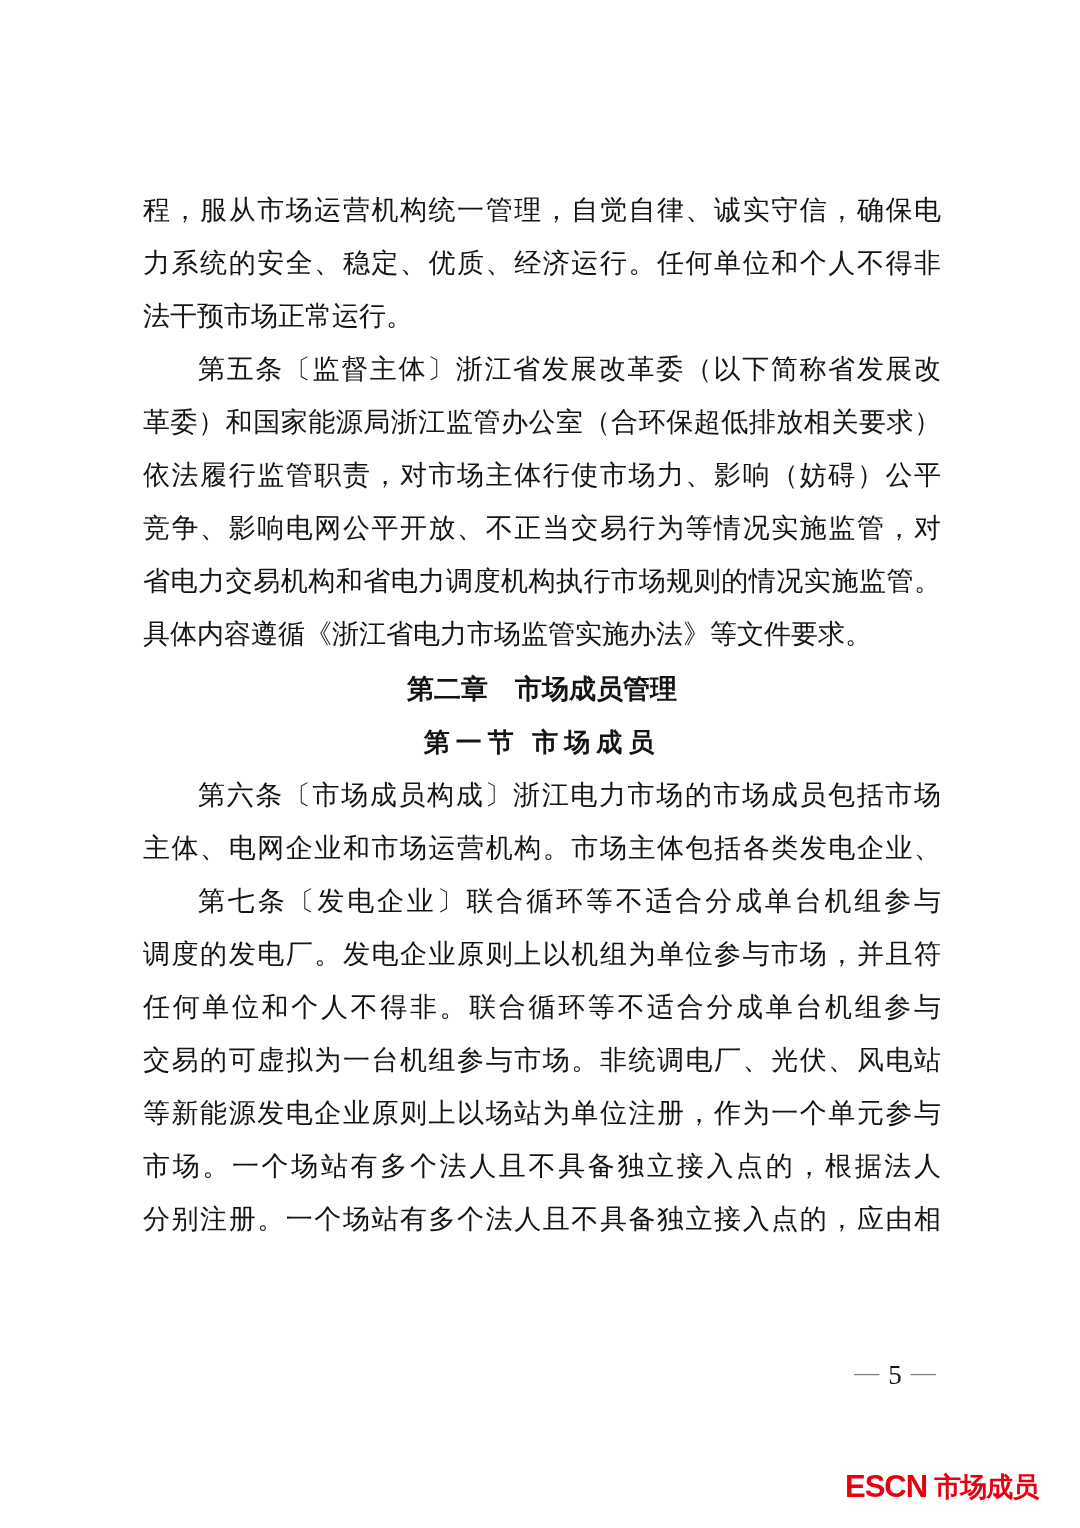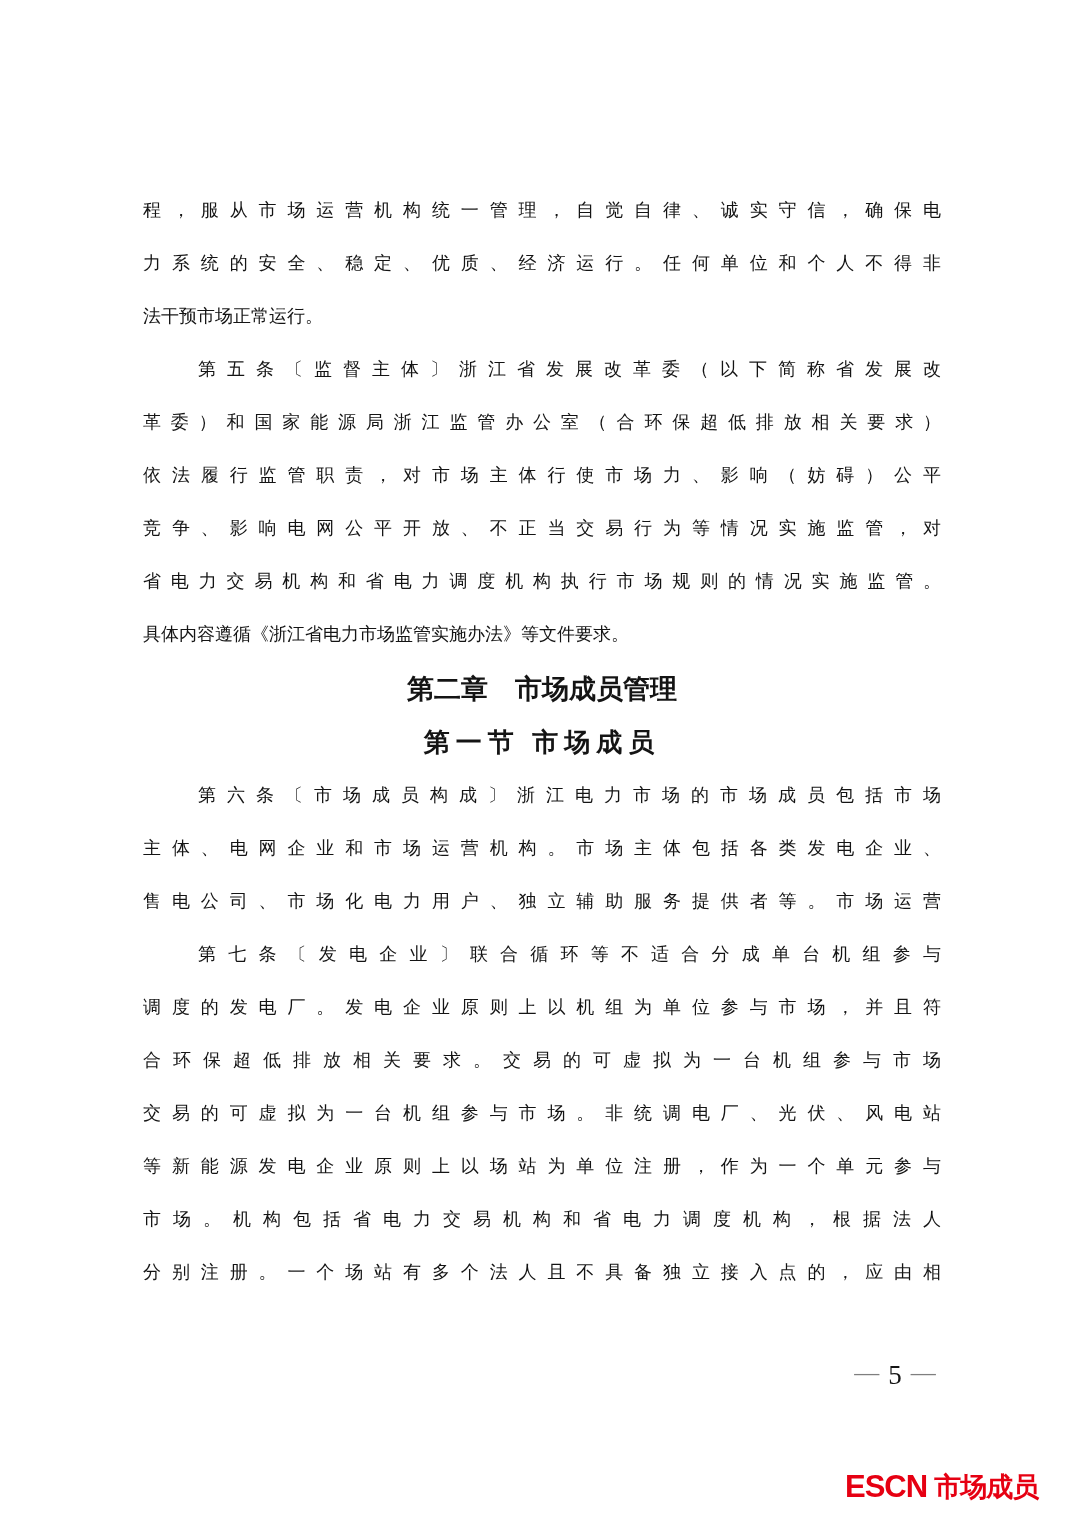--- a/index.html
+++ b/index.html
@@ -16,21 +16,21 @@
 
   .text-block {
     position: absolute;
     left: 143px;
     top: 184px;
     width: 798px;
   }
   .line {
     height: 53px;
     line-height: 53px;
-    font-size: 18px;
+    font-size: 27px;
     text-align: left;
   }
   .line.justify {
     text-align: justify;
     text-align-last: justify;
     text-justify: inter-character;
   }
   .line.indent { text-indent: 55px; }
   .line .bold { font-weight: 400; }
 
@@ -110,27 +110,26 @@
       <div class="line body justify indent"><span class="bold">第五条〔监督主体〕</span><span>浙江省发展改革委（以下简称省发展改</span></div>
       <div class="line body justify"><span>革委）和国家能源局浙江监管办公室（合环保超低排放相关要求）</span></div>
       <div class="line body justify"><span>依法履行监管职责，对市场主体行使市场力、影响（妨碍）公平</span></div>
       <div class="line body justify"><span>竞争、影响电网公平开放、不正当交易行为等情况实施监管，对</span></div>
       <div class="line body justify"><span>省电力交易机构和省电力调度机构执行市场规则的情况实施监管。</span></div>
       <div class="line body"><span>具体内容遵循《浙江省电力市场监管实施办法》等文件要求。</span></div>
       <div class="line chapter"><span>第二章　市场成员管理</span></div>
       <div class="line section"><span>第一节 市场成员</span></div>
       <div class="line body justify indent"><span class="bold">第六条〔市场成员构成〕</span><span>浙江电力市场的市场成员包括市场</span></div>
       <div class="line body justify"><span>主体、电网企业和市场运营机构。市场主体包括各类发电企业、</span></div>
-      <div class="line body justify"><span>售电公司、市场化电力用户、独立辅助服务提供者等。市场运营</span></div>
       <div class="line body justify indent"><span class="bold">第七条〔发电企业〕</span><span>联合循环等不适合分成单台机组参与</span></div>
       <div class="line body justify"><span>调度的发电厂。发电企业原则上以机组为单位参与市场，并且符</span></div>
-      <div class="line body justify"><span>合环保超低排放相关要求。交易的可虚拟为一台机组参与市场</span></div>
+      <div class="line body justify"><span>任何单位和个人不得非。联合循环等不适合分成单台机组参与</span></div>
       <div class="line body justify"><span>交易的可虚拟为一台机组参与市场。非统调电厂、光伏、风电站</span></div>
       <div class="line body justify"><span>等新能源发电企业原则上以场站为单位注册，作为一个单元参与</span></div>
-      <div class="line body justify"><span>市场。机构包括省电力交易机构和省电力调度机构，根据法人</span></div>
+      <div class="line body justify"><span>市场。一个场站有多个法人且不具备独立接入点的，根据法人</span></div>
       <div class="line body justify"><span>分别注册。一个场站有多个法人且不具备独立接入点的，应由相</span></div>
     </div>
 
   <div class="page-number">
     <span class="dash">—</span><span class="num">5</span><span class="dash">—</span>
   </div>
 
   <div class="logo" style="color: rgb(230, 0, 18);">
     <span class="logo-latin">ESCN</span>
     <span class="logo-cjk">市场成员</span>

